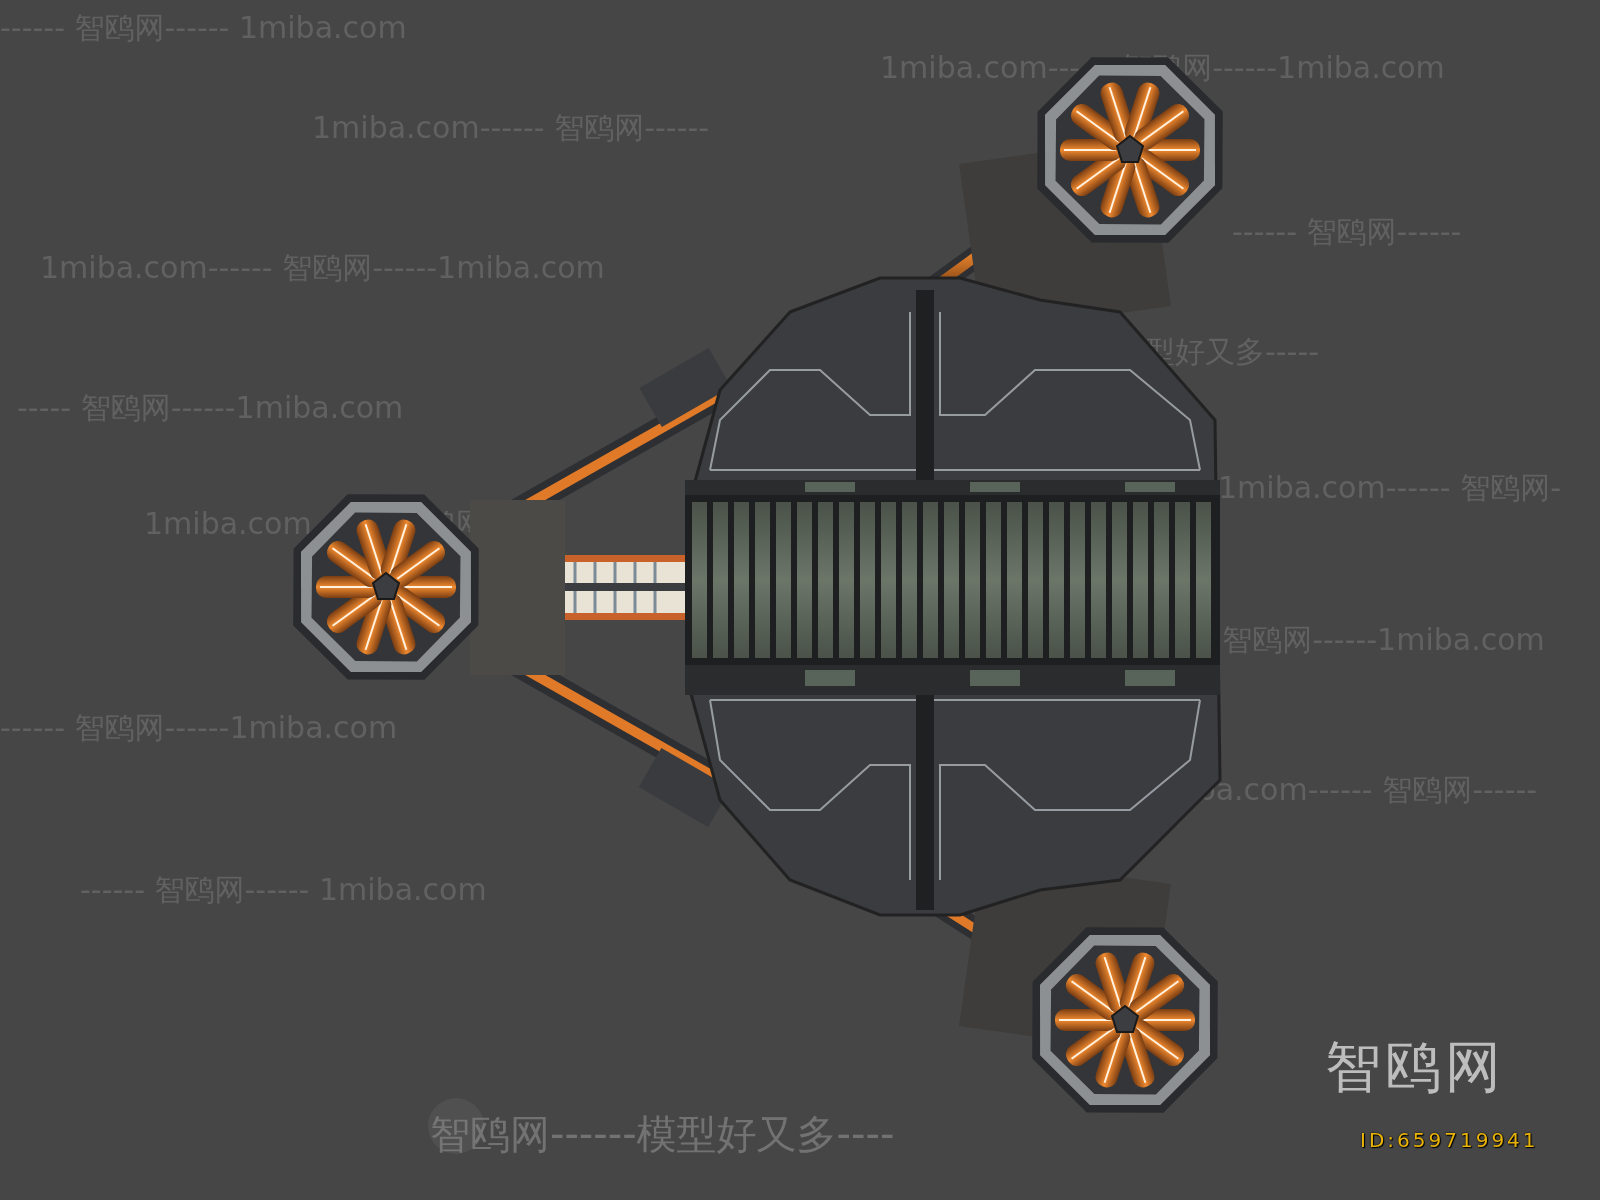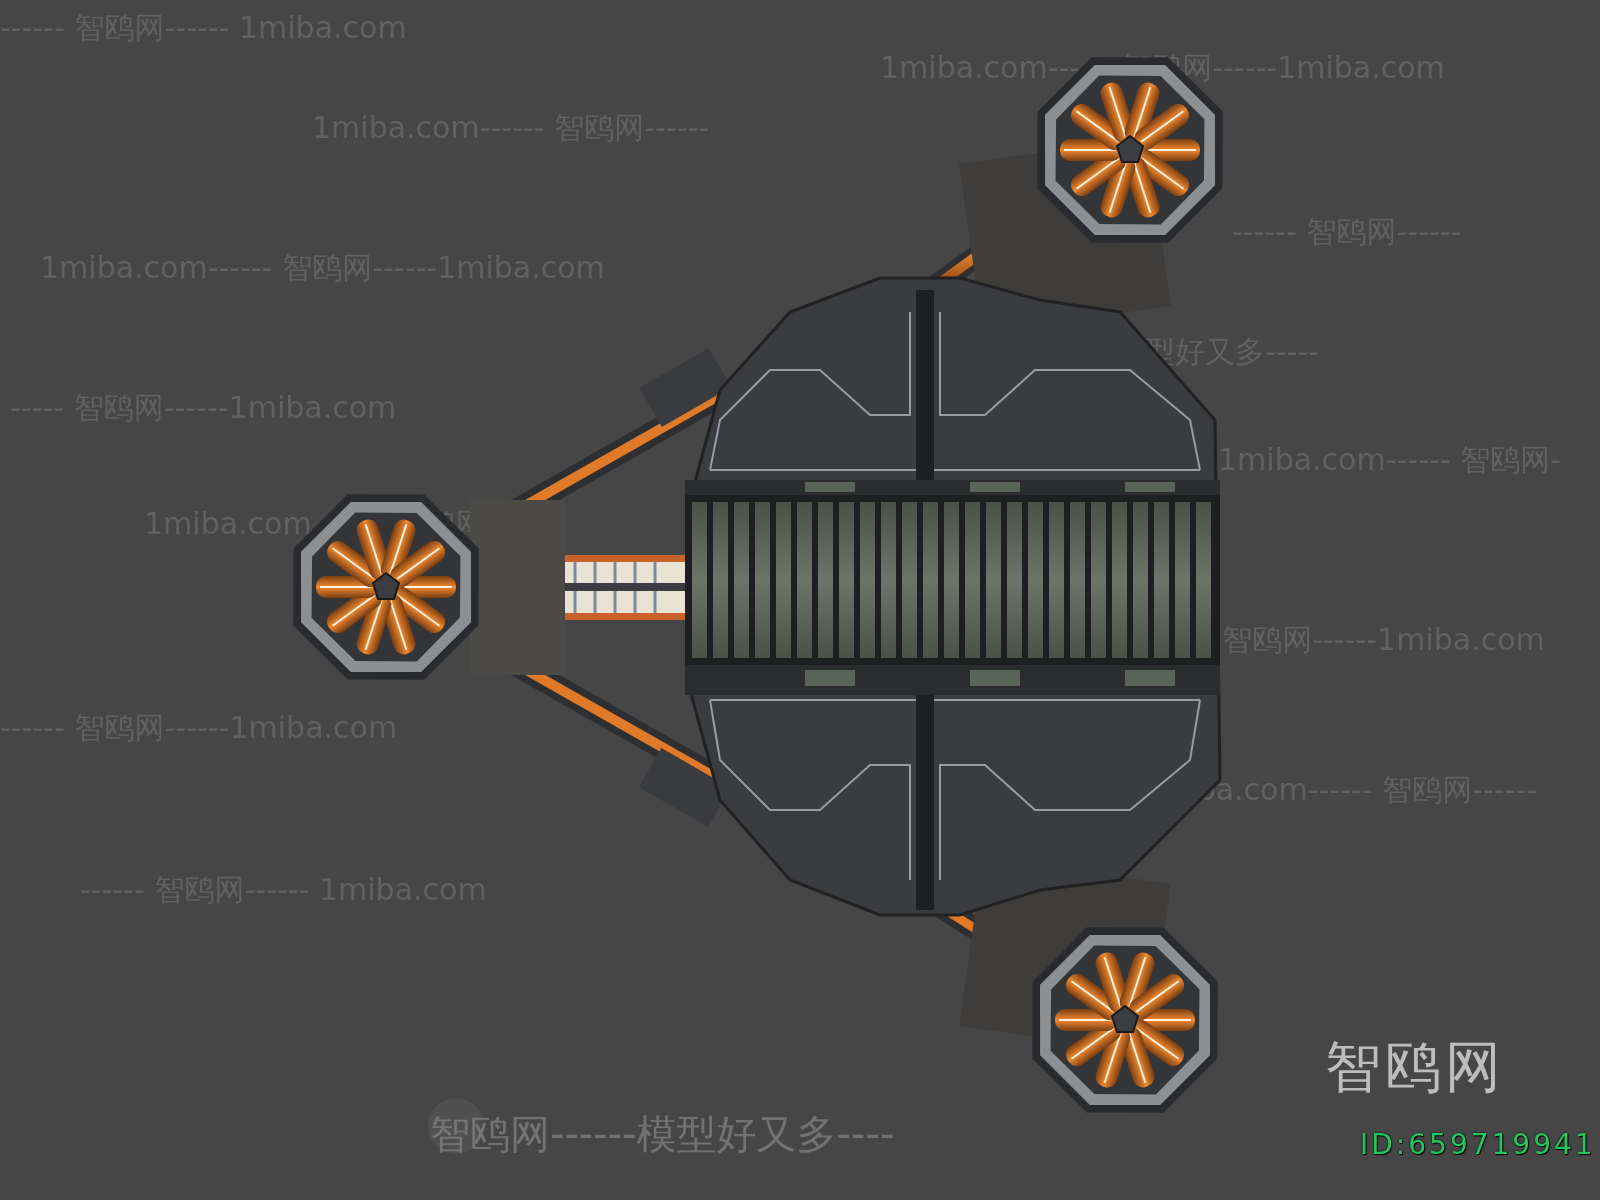--- a/index.html
+++ b/index.html
@@ -1,35 +1,35 @@
 <!DOCTYPE html>
 <html><head>
 <meta charset="utf-8">
 <style>
   html,body{margin:0;padding:0;}
   body{width:1600px;height:1200px;background:#464646;position:relative;overflow:hidden;font-family:"DejaVu Sans",sans-serif;}
   .wm{position:absolute;color:rgba(120,120,120,0.55);white-space:nowrap;font-size:30px;}
   .model{position:absolute;left:0;top:0;width:1600px;height:1200px;}
   .logo-big{position:absolute;left:1325px;top:1030px;font-size:56px;color:#bdbdbd;letter-spacing:4px;font-family:"DejaVu Sans",sans-serif;}
-  .id-text{position:absolute;left:1360px;top:1128px;font-size:28px;color:#22c55e;letter-spacing:3px;font-family:"DejaVu Sans",sans-serif;text-shadow:0 0 2px #000,1px 1px 1px #000;}
+  .id-text{position:absolute;left:1360px;top:1128px;font-size:20px;color:#eab308;letter-spacing:3px;font-family:"DejaVu Sans",sans-serif;text-shadow:0 0 2px #000,1px 1px 1px #000;}
   .bottom-wm{position:absolute;left:430px;top:1095px;font-size:40px;color:rgba(130,130,130,0.75);white-space:nowrap;margin-top:12px;}
   .bird{position:absolute;left:428px;top:1098px;width:56px;height:56px;border-radius:50%;background:rgba(90,90,90,0.5);}
 </style>
 </head>
 <body>
 
 <div id="wm-layer">
     <div class="wm" style="left: 0px; top: 8px;">------ 智鸥网------ 1miba.com</div>
     <div class="wm" style="left: 880px; top: 48px;">1miba.com------ 智鸥网------1miba.com</div>
     <div class="wm" style="left: 312px; top: 108px;">1miba.com------ 智鸥网------</div>
     <div class="wm" style="left: 1200px; top: 212px; margin-left: 32px;">------ 智鸥网------</div>
     <div class="wm" style="left: 40px; top: 248px;">1miba.com------ 智鸥网------1miba.com</div>
     <div class="wm" style="left: 960px; top: 332px;">智鸥网------模型好又多-----</div>
-    <div class="wm" style="left: 10px; top: 388px;">----- 智鸥网------1miba.com</div>
-    <div class="wm" style="left: 1218px; top: 440px;">1miba.com------ 智鸥网-</div>
+    <div class="wm" style="left: 17px; top: 388px;">----- 智鸥网------1miba.com</div>
+    <div class="wm" style="left: 1218px; top: 468px;">1miba.com------ 智鸥网-</div>
     <div class="wm" style="left: 144px; top: 504px;">1miba.com ------ 智鸥网</div>
     <div class="wm" style="left: 980px; top: 620px;">1miba.com------ 智鸥网------1miba.com</div>
     <div class="wm" style="left: 0px; top: 708px;">------ 智鸥网------1miba.com</div>
     <div class="wm" style="left: 1140px; top: 770px;">1miba.com------ 智鸥网------</div>
     <div class="wm" style="left: 80px; top: 870px;">------ 智鸥网------ 1miba.com</div>
   </div>
 
 <svg class="model" viewBox="0 0 1600 1200" xmlns="http://www.w3.org/2000/svg">
   <defs>
     <linearGradient id="orangeTube" x1="0" y1="0" x2="0" y2="1">

